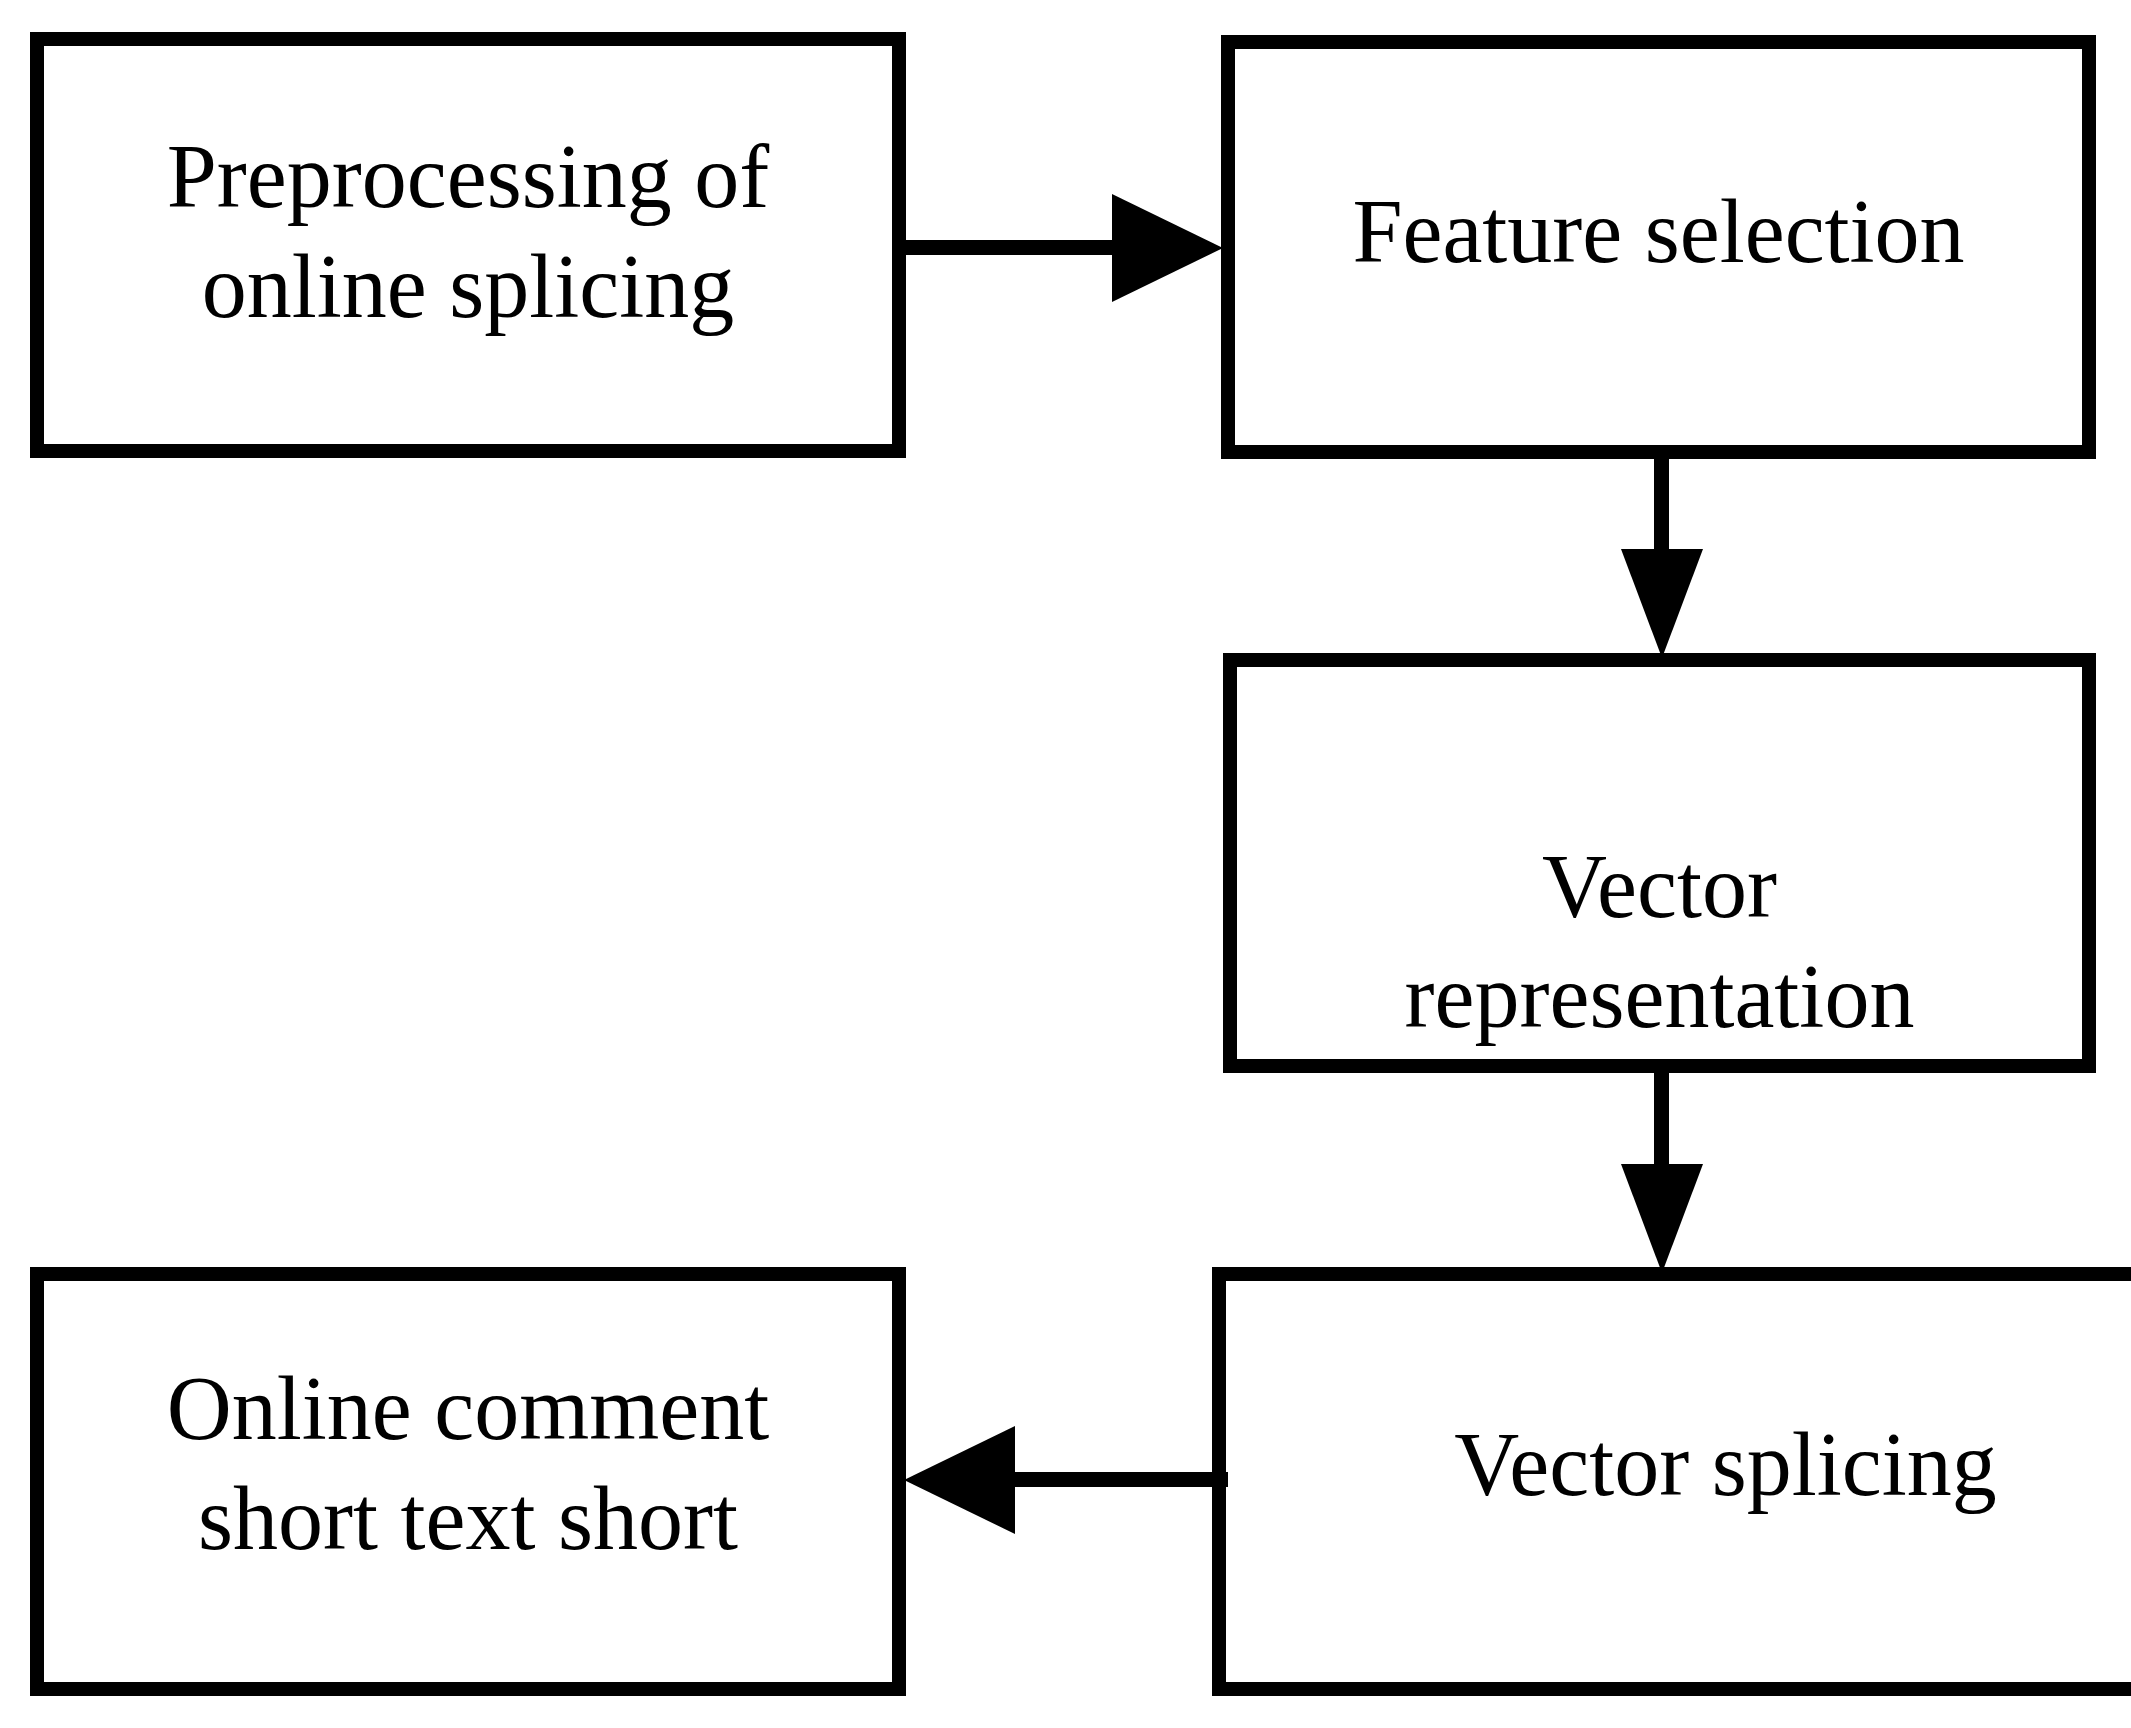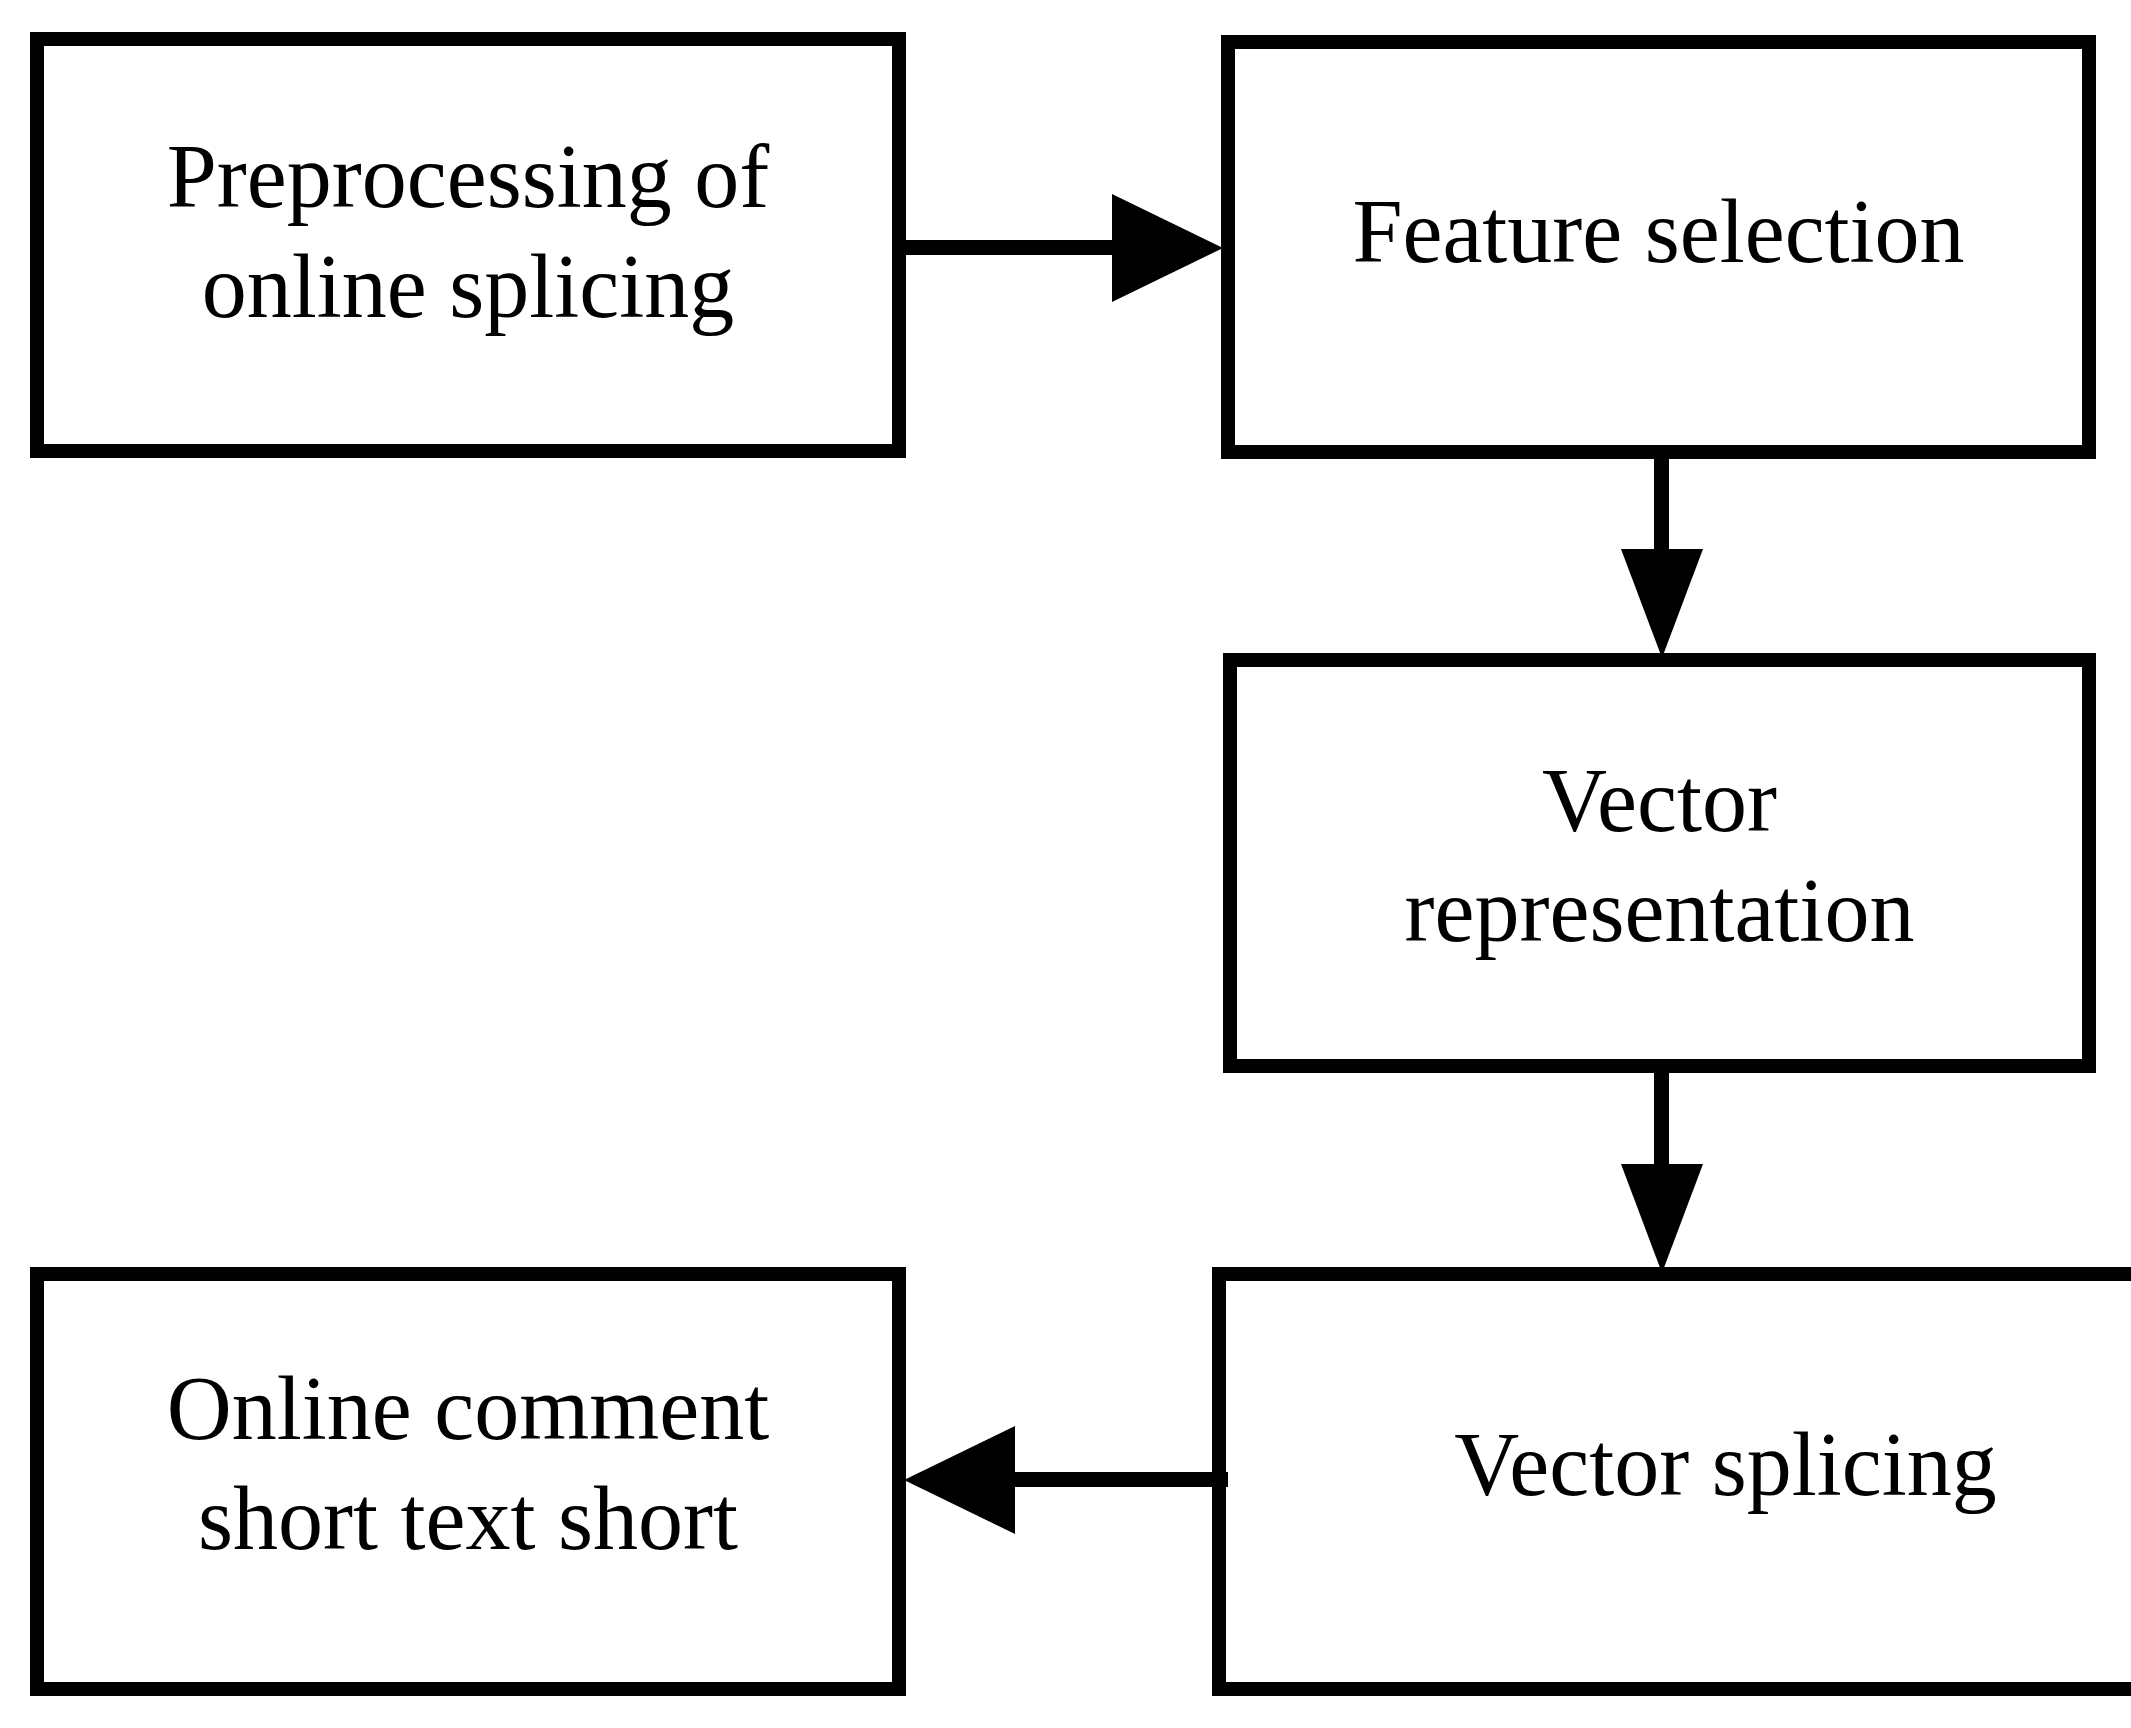--- a/index.html
+++ b/index.html
@@ -34,21 +34,21 @@
     white-space: pre-line;
   }
 
   
   #node-preprocessing { left: 30px;   top: 32px;   width: 876px;  height: 426px; }
   #node-preprocessing .node-label { transform: translateY(-13px); }
 
   #node-feature      { left: 1221px; top: 35px;   width: 875px;  height: 424px; }
   #node-feature .node-label { transform: translateY(-14.8px); }
 
-  #node-vectorrep    { left: 1223px; top: 653px;  width: 873px;  height: 420px; }
+  #node-vectorrep    { left: 1223px; top: 653px;  width: 873px;  height: 420px; align-items: flex-end; }
   #node-vectorrep .node-label { transform: translateY(-7.4px); }
 
   #node-onlineshort  { left: 30px;   top: 1267px; width: 876px;  height: 429px; }
   #node-onlineshort .node-label { transform: translateY(-18.5px); }
 
   #node-splicing     { left: 1212px; top: 1267px; width: 1027px;  height: 429px; }
   #node-splicing .node-label { transform: translateY(-16.6px); }
 
   
   .connector { position: absolute; }

